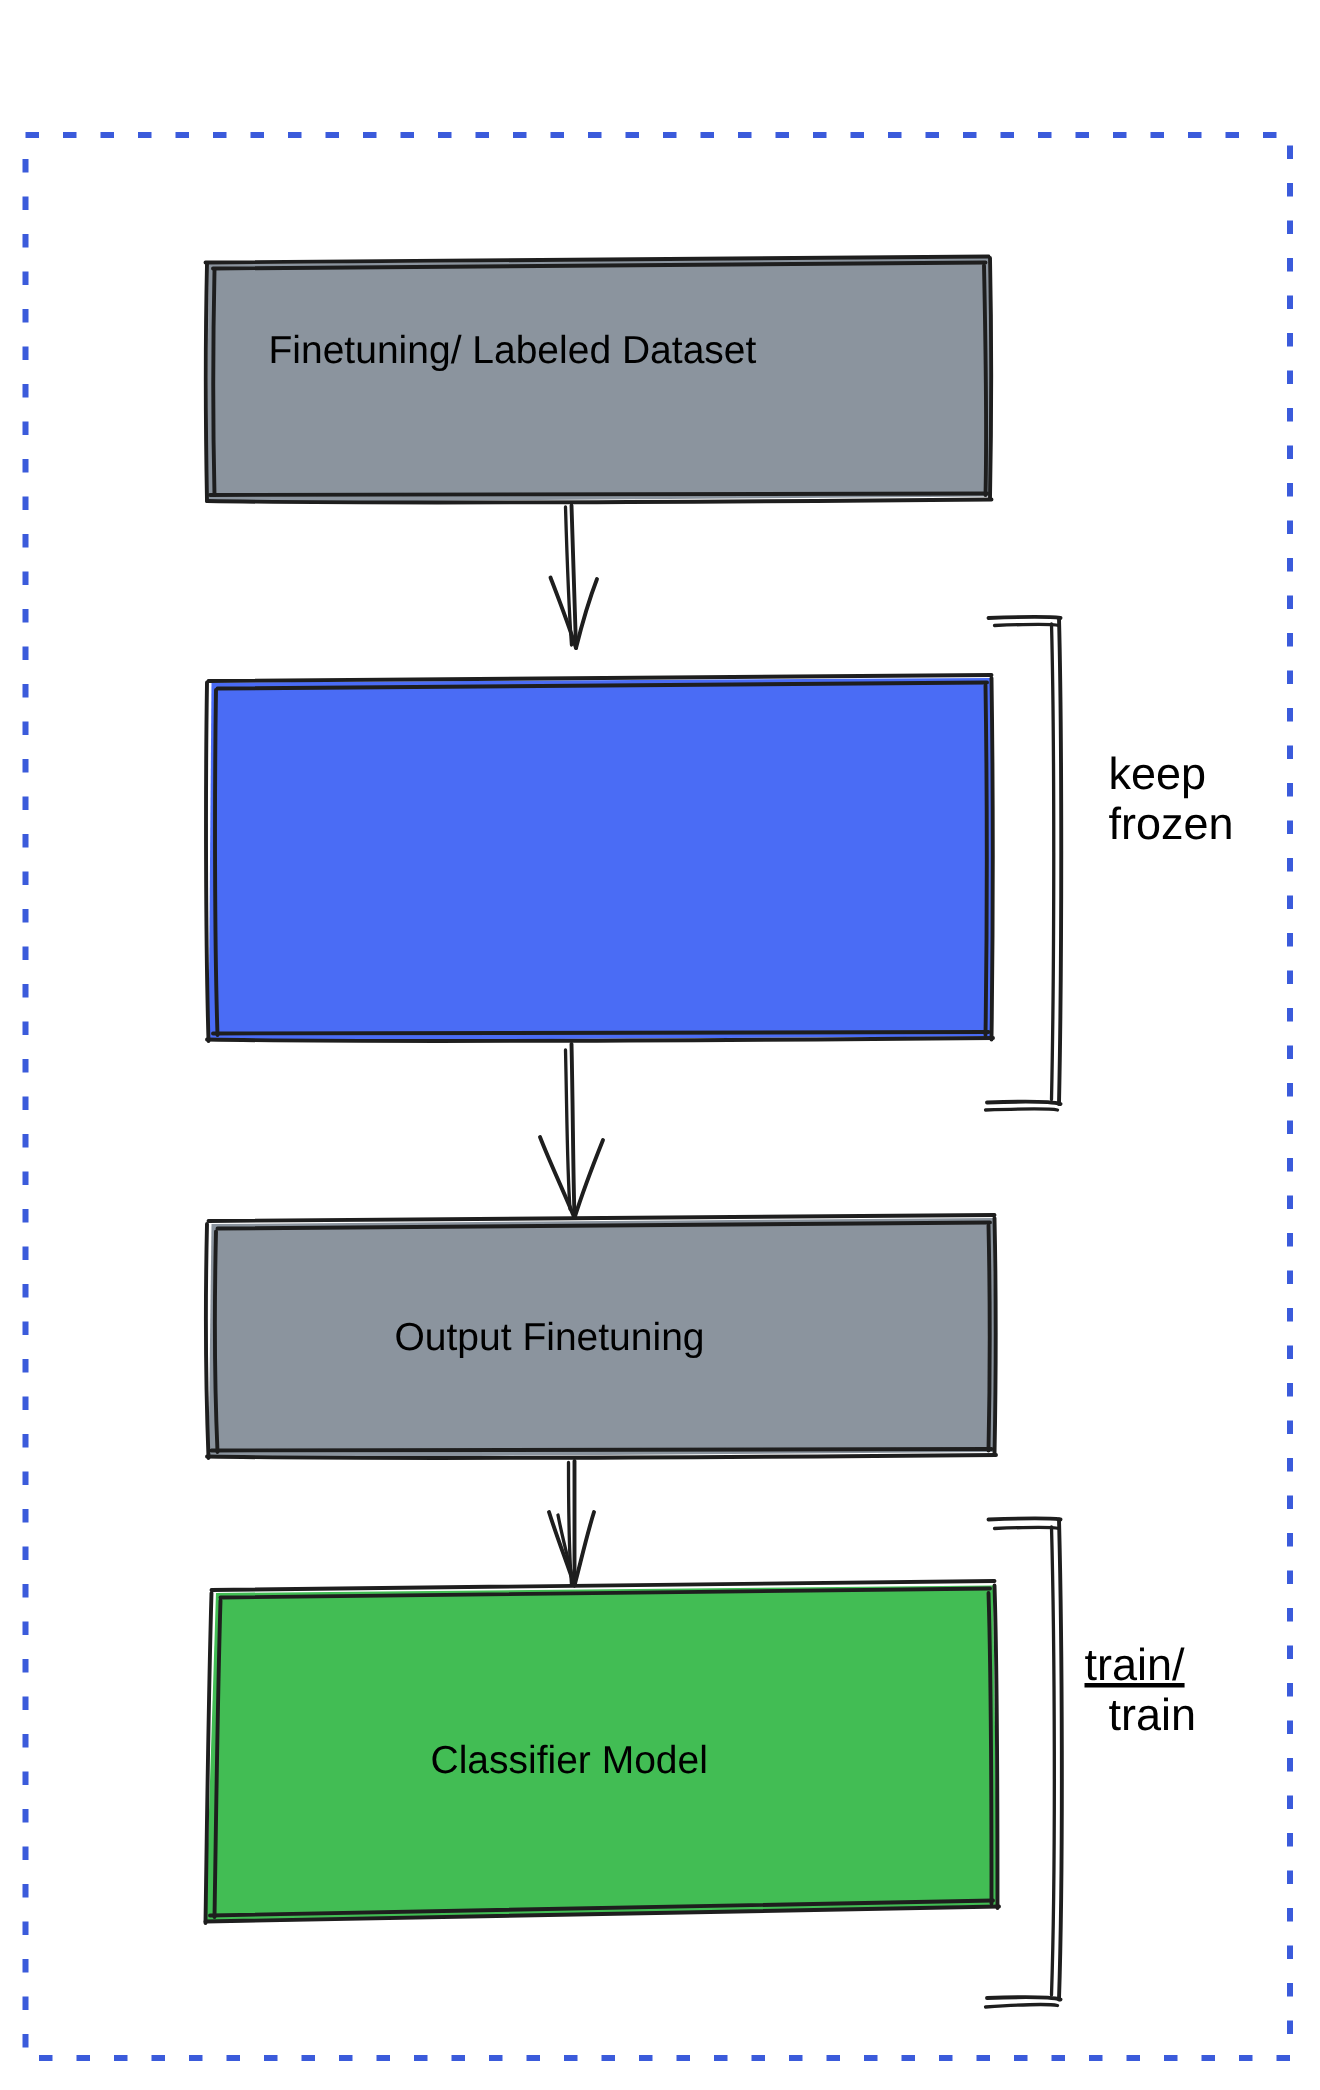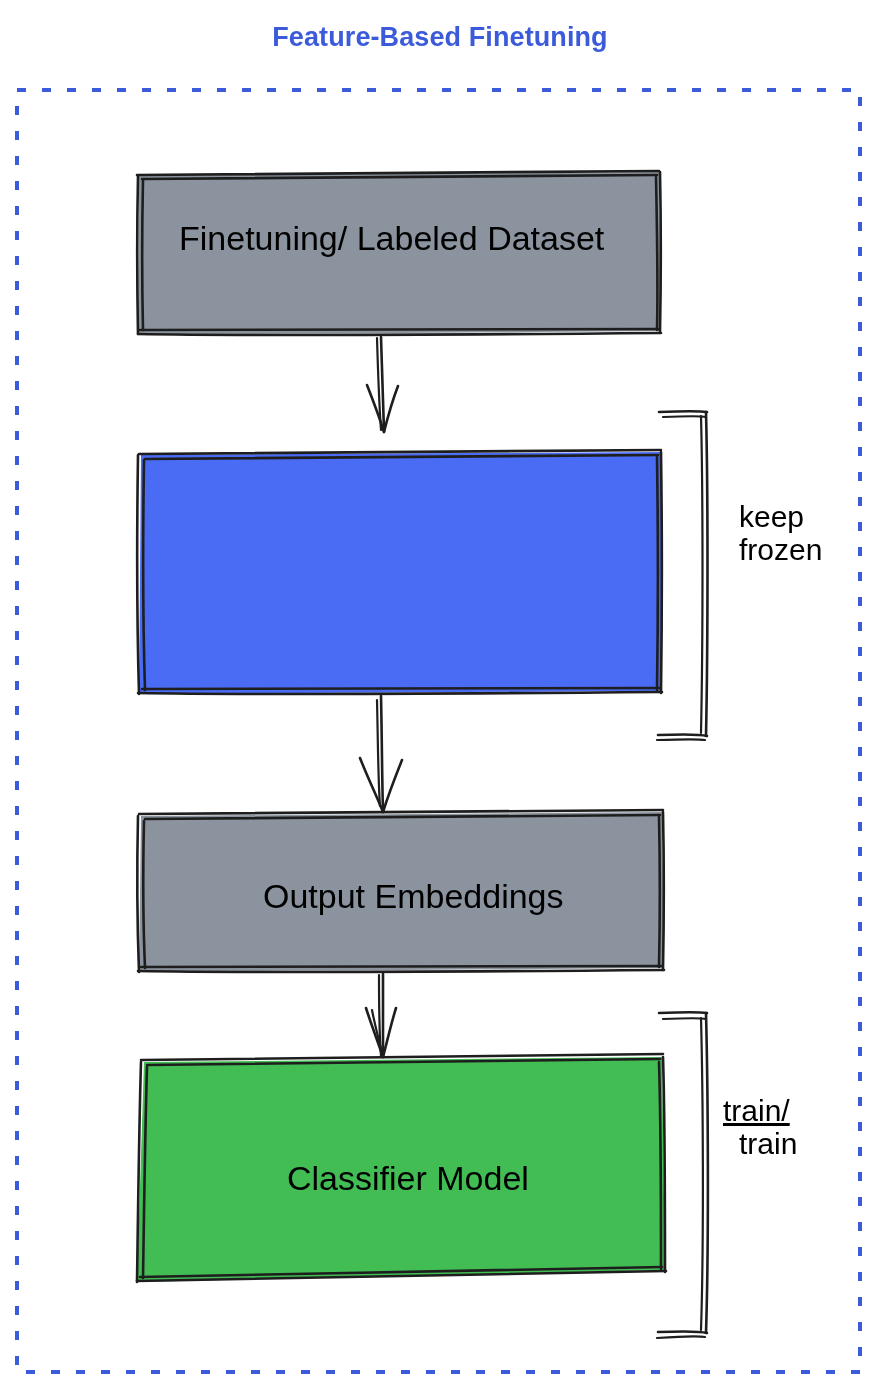--- a/index.html
+++ b/index.html
@@ -42,21 +42,21 @@
     text-align: center;
     color: #3b5bdb;
     font-size: 27px;
     font-weight: 700;
     letter-spacing: 0.1px;
     font-family: "Liberation Sans", sans-serif;
   }
   .node-label {
     position: absolute;
     color: #000000;
-    font-size: 34px;
+    font-size: 26px;
     font-weight: 400;
     font-family: "Liberation Sans", sans-serif;
     white-space: nowrap;
     line-height: 1.12;
   }
   .side-label {
     position: absolute;
     color: #000000;
     font-size: 30px;
     font-weight: 400;
@@ -170,26 +170,25 @@
       <path class="sk-thin" d="M663,1019 C688,1018 702,1018 706,1019"></path>
       <path class="sk" d="M706,1013 C708,1090 709,1240 706,1333"></path>
       <path class="sk-thin" d="M701,1018 C703,1092 704,1240 701,1330"></path>
       <path class="sk" d="M658,1332 C685,1331 700,1331 707,1333"></path>
       <path class="sk-thin" d="M657,1338 C686,1336 700,1336 705,1337"></path>
     </g>
   </svg>
 
   <div class="text-layer">
 
-    <div class="diagram-title">Feature-Based Finetuning</div>
 
     <div class="node-label" style="left:179px; top:219px;">Finetuning/ Labeled Dataset</div>
 
 
-    <div class="node-label" style="left:263px; top:877px;">Output Embeddings</div>
+    <div class="node-label" style="left:263px; top:877px;">Output Finetuning</div>
 
     <div class="node-label" style="left:287px; top:1159px;text-align:right;">Classifier Model</div>
 
     <div class="side-label" style="left:739px; top:499px;">keep</div>
     <div class="side-label" style="left:739px; top:532px;">frozen</div>
 
     <div class="side-label" style="left:723px; top:1093px;text-decoration:underline;">train/</div>
     <div class="side-label" style="left:739px; top:1126px;">train</div>
 
     <div class="hit" style="left:137px; top:171px; width:525px; height:165px;"></div>

